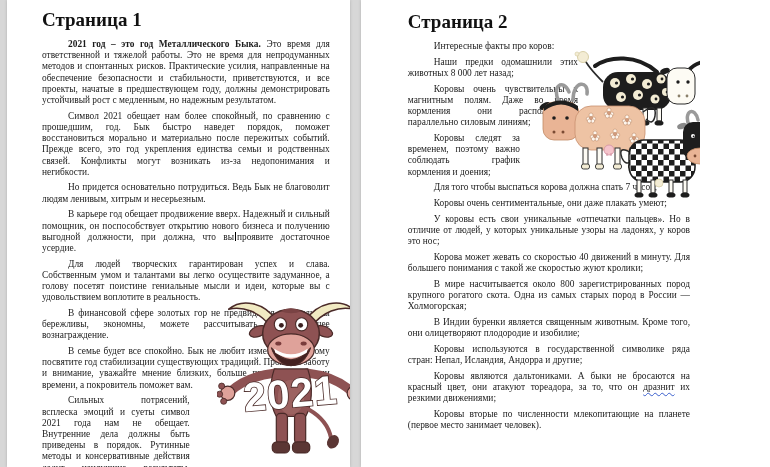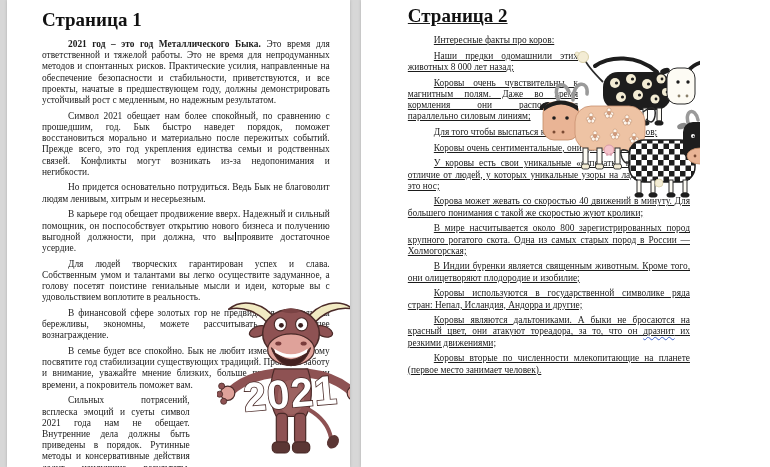--- a/index.html
+++ b/index.html
@@ -8,21 +8,21 @@
     width:700px;height:467px;background:#d7d7d7;
     display:flex;position:relative;overflow:hidden;
     font-family:"Liberation Serif", serif;color:#1b1b1b;
   }
   .page{
     background:#ffffff;height:467px;box-sizing:border-box;
     position:relative;overflow:hidden;box-shadow:0 0 3px rgba(0,0,0,.18);
   }
   .page1{margin-left:7px;width:366px;padding:6px 20px 0 35px;}
   .gutter{width:12px;height:467px;}
-  .page2{width:362px;padding:2px 10px 0 47px;text-decoration:underline;}
+  .page2{width:362px;padding:8px 10px 0 47px;}
   h1.page-title{
     font-size:19px;line-height:23px;margin:2px 0 8px 0;font-weight:bold;
     font-family:"Liberation Serif", serif;color:#111;
   }
   p.para{
     font-size:9.4px;line-height:11.2px;margin:0 0 4.5px 0;
     text-align:justify;text-indent:26px;
   }
   
   .page1 .wrap-bull{margin-right:140px;}
@@ -112,20 +112,21 @@
   </div>
 
   <div class="gutter"></div>
 
   <div class="page page2">
     <h1 class="page-title">Страница 2</h1>
 
     <p class="para">Интересные факты про коров:</p>
     <p class="para wrap-cows-a">Наши предки одомашнили этих животных 8 000 лет назад;</p>
     <p class="para wrap-cows-a">Коровы очень чувствительны к магнитным полям. Даже во время кормления они располагаются параллельно силовым линиям;</p>
+    <p class="para wrap-cows-b">Коровы следят за временем, поэтому важно соблюдать график кормления и доения;</p>
     <p class="para">Для того чтобы выспаться корова должна спать 7 часов;</p>
     <p class="para">Коровы очень сентиментальные, они даже плакать умеют;</p>
     <p class="para">У коровы есть свои уникальные «отпечатки пальцев». Но в отличие от людей, у которых уникальные узоры на ладонях, у коров это нос;</p>
     <p class="para">Корова может жевать со скоростью 40 движений в минуту. Для большего понимания с такой же скоростью жуют кролики;</p>
     <p class="para">В мире насчитывается около 800 зарегистрированных пород крупного рогатого скота. Одна из самых старых пород в России — Холмогорская;</p>
     <p class="para">В Индии буренки является священным животным. Кроме того, они олицетворяют плодородие и изобилие;</p>
     <p class="para">Коровы используются в государственной символике ряда стран: Непал, Исландия, Андорра и другие;</p>
     <p class="para"><span>Коровы являются дальтониками. А быки не бросаются на красный цвет, они атакуют тореадора, за то, что он </span><span class="squiggle">дразнит</span><span> их резкими движениями;</span></p>
     <p class="para">Коровы вторые по численности млекопитающие на планете (первое место занимает человек).</p>
 

